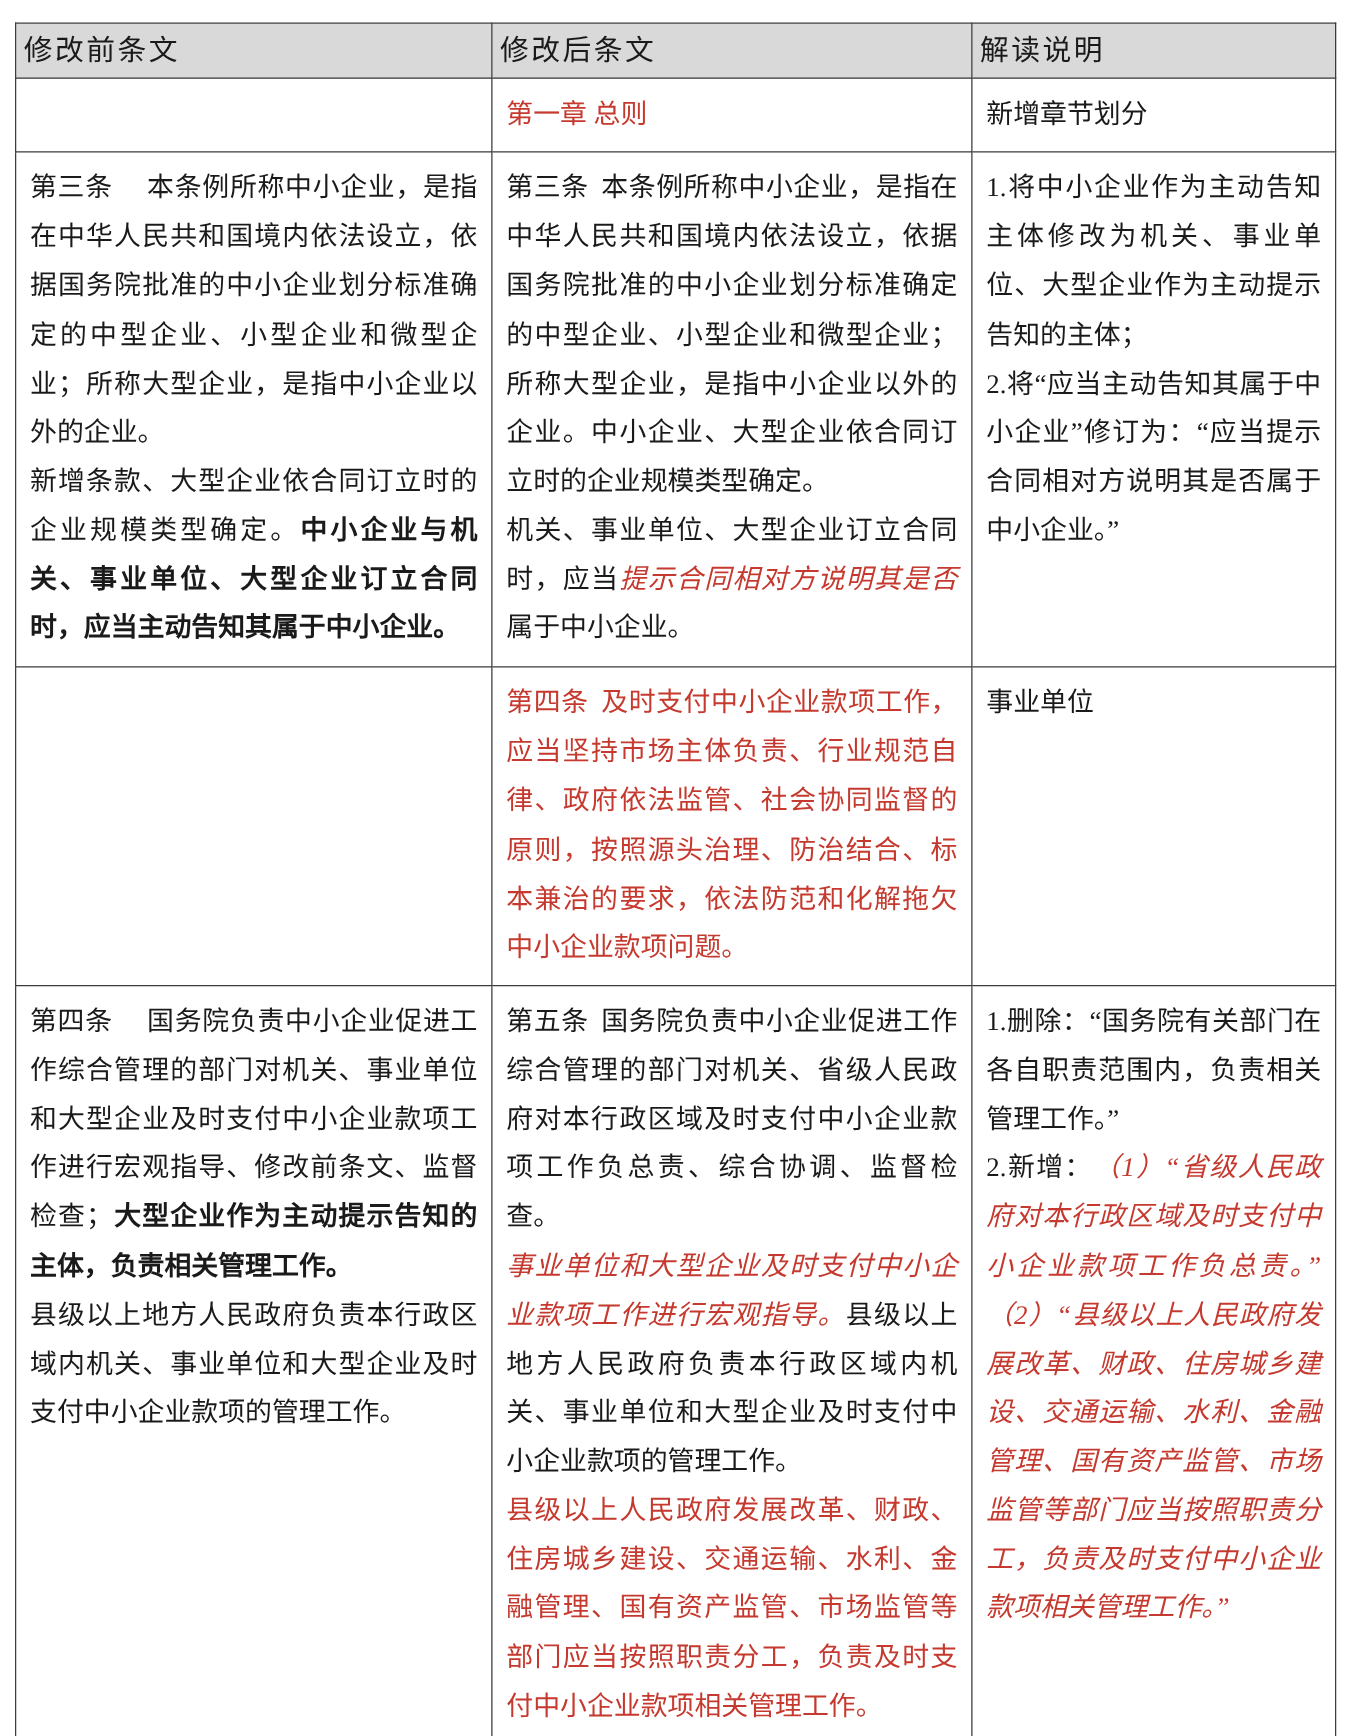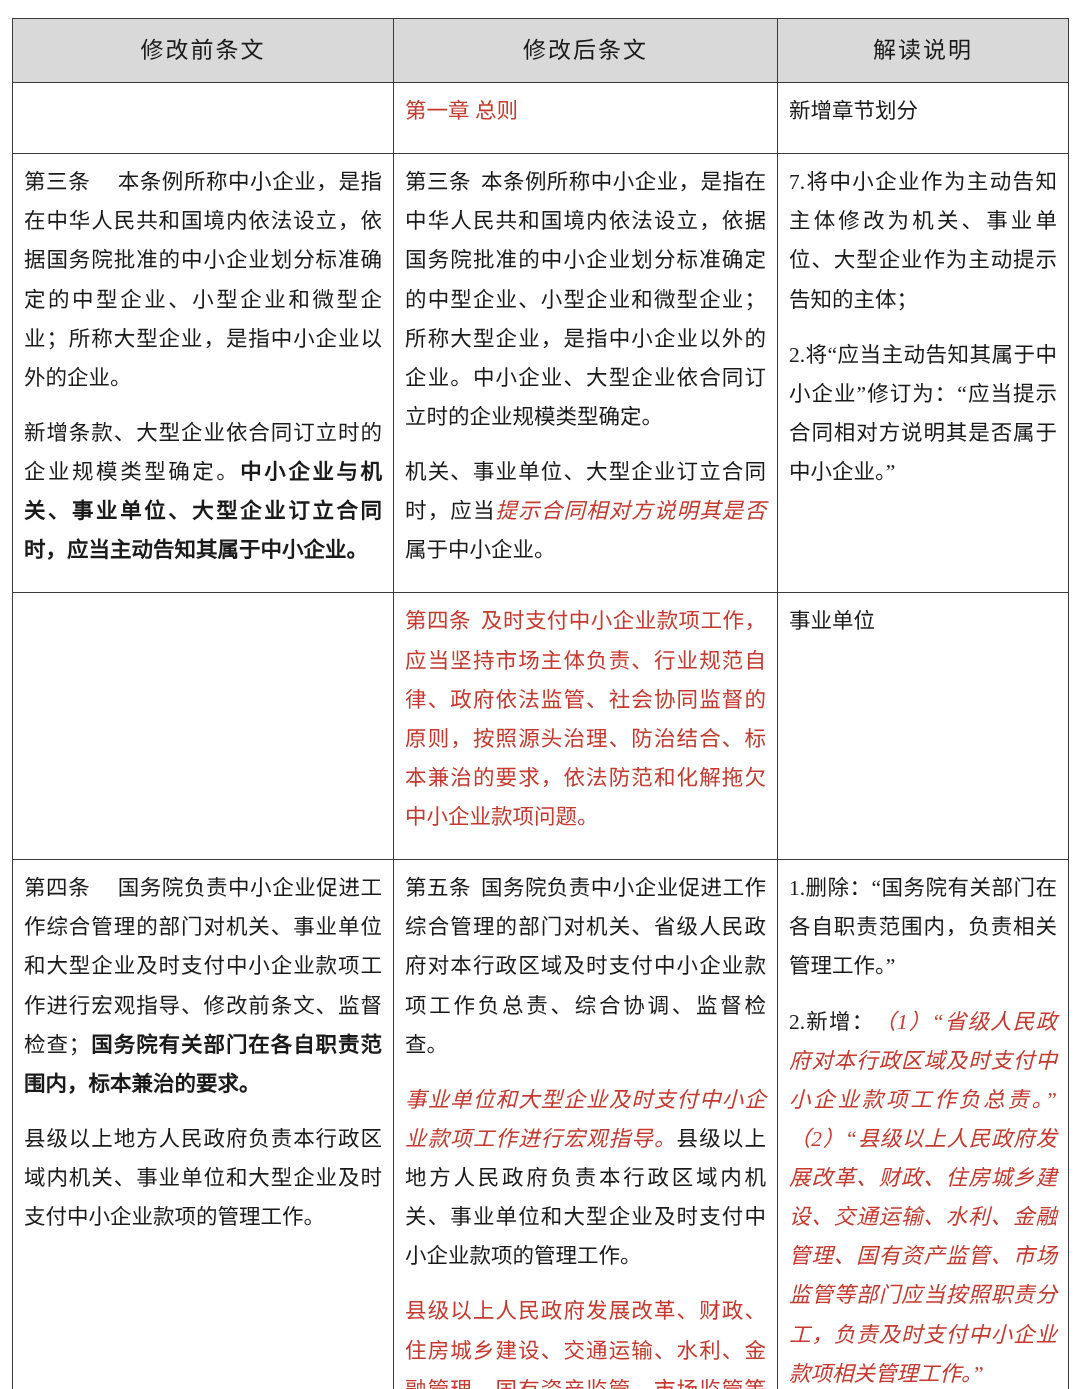--- a/index.html
+++ b/index.html
@@ -33,51 +33,51 @@
   }
 
   table.compare col.c1 { width: 381px; }
   table.compare col.c2 { width: 384px; }
   table.compare col.c3 { width: 291px; }
 
   table.compare th,
   table.compare td {
     border: 1px solid #3b3b3b;
     vertical-align: top;
-    padding: 9px 11px 22px 11px;
+    padding: 9px 11px 10px 11px;
     font-size: 21.5px;
     line-height: 1.82;
     text-align: justify;
     text-justify: inter-ideograph;
     word-break: break-all;
   }
 
   table.compare thead th {
     background: #d9d9d9;
-    text-align: center;
+    text-align: left;
     vertical-align: middle;
     font-weight: normal;
     font-size: 23px;
     letter-spacing: 2px;
     height: 39px;
-    padding: 12px 6px;
+    padding: 2px 6px;
     line-height: 1.2;
   }
 
   
   tr.r-chapter td { height: 38px; }
   tr.r-art3 td    { height: 392px; }
   tr.r-art4new td { height: 224px; }
   tr.r-art5 td    { height: 594px; }
 
   p.para {
     margin: 0;
   }
   p.para + p.para {
-    margin-top: 16px;
+    margin-top: 0;
     text-indent: 0;
   }
 
   .red {
     color: #c5392e;
     font-style: italic;
   }
   .red-all {
     color: #c5392e;
   }
@@ -140,41 +140,41 @@
         </td>
         <td>
           <p class="para">
             <span>第三条</span><span class="gap-sm"></span><span>本条例所称中小企业，是指在中华人民共和国境内依法设立，依据国务院批准的中小企业划分标准确定的中型企业、小型企业和微型企业；所称大型企业，是指中小企业以外的企业。中小企业、大型企业依合同订立时的企业规模类型确定。</span>
           </p>
           <p class="para">
             <span>机关、事业单位、大型企业订立合同时，应当</span><span class="red">提示合同相对方说明其是否</span><span>属于中小企业。</span>
           </p>
         </td>
         <td>
-          <p class="para">7.将中小企业作为主动告知主体修改为机关、事业单位、大型企业作为主动提示告知的主体；</p>
+          <p class="para">1.将中小企业作为主动告知主体修改为机关、事业单位、大型企业作为主动提示告知的主体；</p>
           <p class="para">2.将“应当主动告知其属于中小企业”修订为：“应当提示合同相对方说明其是否属于中小企业。”</p>
         </td>
       </tr>
 
       <tr class="r-art4new">
         <td class="cell-empty"></td>
         <td>
           <p class="para red-all">
             <span>第四条</span><span class="gap-sm"></span><span>及时支付中小企业款项工作，应当坚持市场主体负责、行业规范自律、政府依法监管、社会协同监督的原则，按照源头治理、防治结合、标本兼治的要求，依法防范和化解拖欠中小企业款项问题。</span>
           </p>
         </td>
         <td>
           <p class="para">事业单位</p>
         </td>
       </tr>
 
       <tr class="r-art5">
         <td>
           <p class="para">
-            <span>第四条</span><span class="gap"></span><span>国务院负责中小企业促进工作综合管理的部门对机关、事业单位和大型企业及时支付中小企业款项工作进行宏观指导、修改前条文、监督检查；</span><span class="bold">国务院有关部门在各自职责范围内，标本兼治的要求。</span>
+            <span>第四条</span><span class="gap"></span><span>国务院负责中小企业促进工作综合管理的部门对机关、事业单位和大型企业及时支付中小企业款项工作进行宏观指导、修改前条文、监督检查；</span><span class="bold">大型企业作为主动提示告知的主体，负责相关管理工作。</span>
           </p>
           <p class="para">县级以上地方人民政府负责本行政区域内机关、事业单位和大型企业及时支付中小企业款项的管理工作。</p>
         </td>
         <td>
           <p class="para">
             <span>第五条</span><span class="gap-sm"></span><span>国务院负责中小企业促进工作综合管理的部门对机关、省级人民政府对本行政区域及时支付中小企业款项工作负总责、综合协调、监督检查。</span>
           </p>
           <p class="para">
             <span class="red">事业单位和大型企业及时支付中小企业款项工作进行宏观指导。</span><span>县级以上地方人民政府负责本行政区域内机关、事业单位和大型企业及时支付中小企业款项的管理工作。</span>
           </p>

